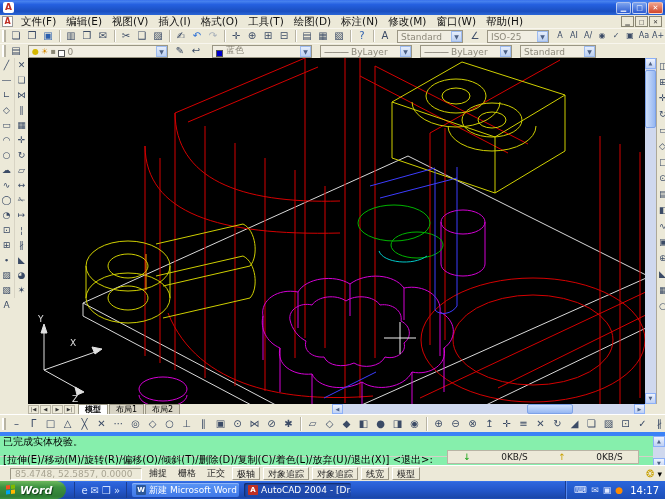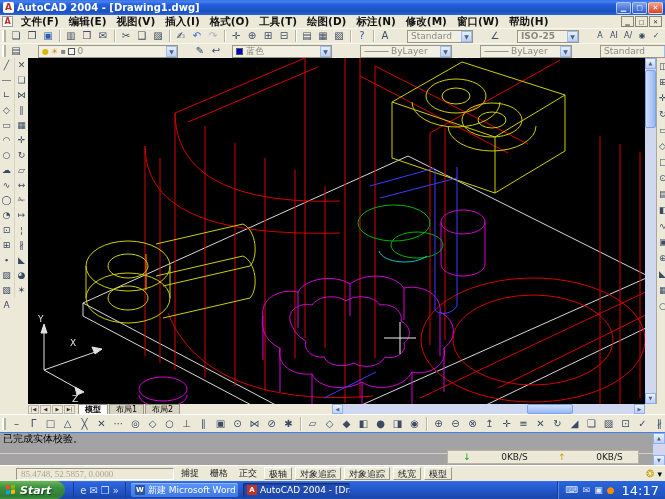--- a/index.html
+++ b/index.html
@@ -18,37 +18,37 @@
   .wbtn{width:15px;height:12px;border-radius:2px;border:1px solid rgba(255,255,255,.6);
     background:linear-gradient(#7da4ef,#2c5bd0);color:#fff;font-size:7px;line-height:10px;
     text-align:center;font-weight:normal;}
   .wbtn.close{background:linear-gradient(#f1a28a,#d0452a);}
 
   
   .menubar{position:absolute;left:0;top:15px;width:665px;height:13px;background:#ece9d8;
     display:flex;align-items:center;font-size:10.5px;}
   .mdi-icon{width:11px;height:11px;margin:0 3px 0 2px;background:#fff;border:1px solid #999;
     color:#c03024;font-size:8px;line-height:9px;text-align:center;font-weight:bold;}
-  .mitem{padding:0 5px;line-height:13px;color:#111;font-weight:bold;}
+  .mitem{padding:0 5px;line-height:13px;color:#111;}
   .mdibtns{margin-left:auto;display:flex;gap:1px;padding-right:3px;}
   .mdibtn{width:13px;height:11px;border:1px solid #8a8774;background:#ece9d8;
     font-size:6px;line-height:9px;text-align:center;color:#333;}
 
   
   .tbrow{position:absolute;left:0;width:665px;height:15px;background:#ece9d8;
     display:flex;align-items:center;border-top:1px solid #f8f6ee;}
   .tb1{top:28px;} .tb2{top:43px;}
   .grip{width:4px;height:12px;margin:0 2px 0 2px;border-left:2px solid #fff;
     border-right:2px solid #b8b4a4;}
   .ticon{width:16px;height:14px;font-size:10px;line-height:14px;text-align:center;
     color:#3b4b66;position:relative;flex:none;}
   .ticon[data-sep="1"]{margin-left:7px;}
   .ticon[data-sep="1"]::before{content:"";position:absolute;left:-4px;top:1px;bottom:1px;
     border-left:1px solid #b8b4a4;border-right:1px solid #fff;}
-  .combo{display:flex;align-items:center;height:13px;margin:0 14px;background:#f1eee2;
+  .combo{display:flex;align-items:flex-end;height:13px;margin:0 4px;background:#f1eee2;
     border:1px solid #9a9684;font-size:9px;color:#8c887a;padding-left:3px;flex:none;}
   .combo .cval{flex:1;white-space:nowrap;overflow:hidden;}
   .cbtn{width:11px;height:11px;margin-left:2px;flex:none;
     background:linear-gradient(#e6eefc,#bcd0f0);border:1px solid #9ebcf0;color:#4d6185;
     font-size:6px;line-height:9px;text-align:center;}
   .mini{flex:none;margin-right:2px;font-size:8px;line-height:11px;}
   .swatch{flex:none;width:7px;height:7px;margin-right:3px;border:1px solid #555;}
   .swatch.blue{background:#0000cc;}
   .swatch.white{background:#fff;}
   .dash{flex:none;letter-spacing:-1px;margin-right:3px;color:#6a665a;}
@@ -90,40 +90,40 @@
   .hr{right:0;top:0;width:11px;height:10px;line-height:8px;}
   .hthumb{position:absolute;left:195px;top:0;width:46px;height:10px;
     background:linear-gradient(#cfe0fb,#96b7f2);border:1px solid #7da2e8;border-radius:2px;}
 
   
   .osrow{position:absolute;left:0;top:414px;width:665px;height:18px;background:#ece9d8;
     display:flex;align-items:center;border-top:1px solid #fff;}
   .osrow .ticon{width:17px;height:16px;line-height:16px;}
 
   
-  .cmd{position:absolute;left:0;top:432px;width:665px;height:33px;background:#a3a3a3;
-    border-top:1px solid #3b82f6;font-size:10px;color:#000;}
+  .cmd{position:absolute;left:0;top:432px;width:665px;height:33px;background:#86efac;
+    border-top:4px solid #3b82f6;font-size:10px;color:#000;}
   .cmdhist{position:absolute;left:0;top:0;right:12px;height:21px;padding:1px 3px;
     border-bottom:1px solid #d4d0c8;line-height:10px;white-space:nowrap;overflow:hidden;}
   .cmdline{position:absolute;left:0;bottom:0;right:12px;height:11px;padding:0 3px;
     line-height:11px;white-space:nowrap;overflow:hidden;}
   .cscroll{position:absolute;right:0;top:0;width:12px;height:33px;background:#cfd8ee;}
   .cup{top:0;right:0;width:12px;} .cdn{bottom:0;right:0;width:12px;top:auto;}
 
   
   .netmeter{position:absolute;left:447px;top:450px;width:192px;height:14px;background:#ece9d8;
     border:1px solid #b8b4a4;display:flex;align-items:center;justify-content:space-around;
     font-size:9px;color:#222;}
   .nm-down{color:#0fa00f;} .nm-up{color:#c8a000;}
 
   
   .status{position:absolute;left:0;top:465px;width:665px;height:16px;background:#ece9d8;
     border-top:1px solid #fff;display:flex;align-items:center;font-size:9px;}
-  .coords{flex:none;width:158px;height:12px;margin-left:16px;padding:0 4px;line-height:11px;
-    border:1px solid;border-color:#9a9684 #fff #fff #9a9684;color:#a8a492;font-family:Liberation Serif, serif;}
+  .coords{flex:none;width:132px;height:12px;margin-left:10px;padding:0 4px;line-height:11px;
+    border:1px solid;border-color:#9a9684 #fff #fff #9a9684;color:#a8a492;}
   .stoggle{flex:none;height:13px;line-height:12px;padding:0 4px;margin-left:3px;color:#222;}
   .stoggle[data-state="raised"]{border:1px solid;border-color:#fff #9a9684 #9a9684 #fff;}
   .statright{margin-left:auto;display:flex;align-items:center;gap:3px;padding-right:3px;}
   .commicon{color:#c8a000;font-size:10px;}
 
   
   .taskbar{position:absolute;left:0;top:481px;width:665px;height:18px;
     background:linear-gradient(180deg,#3c78ee 0%,#2e66dc 8%,#2255c8 55%,#1a46a8 95%,#2255c8 100%);
     display:flex;align-items:center;color:#fff;}
   .startbtn{flex:none;height:18px;padding:0 14px 0 6px;border-radius:0 9px 9px 0;
@@ -141,30 +141,29 @@
     display:flex;align-items:center;gap:3px;font-size:9px;overflow:hidden;white-space:nowrap;}
   .task[data-active="true"]{background:linear-gradient(#2350b8,#1d47a8);
     box-shadow:inset 1px 1px 2px #10265e;}
   .task-ic{flex:none;width:10px;height:10px;font-size:7px;line-height:10px;text-align:center;
     border-radius:1px;font-weight:bold;}
   .task-ic.word{background:#2b579a;} .task-ic.acad{background:#c03024;}
   .tray{margin-left:auto;height:18px;display:flex;align-items:center;gap:4px;padding:0 6px 0 8px;
     background:linear-gradient(180deg,#2a66dd,#1d4fb8);border-left:1px solid #1a3c90;
     box-shadow:inset 1px 0 0 #5588ee;}
   .trayicon{font-size:9px;color:#dfe8ff;}
-  .clock{font-size:13px;margin-left:3px;}
+  .clock{font-size:10px;margin-left:3px;}
 </style>
 </head>
 <body>
 
 <div id="app">
 
   <div class="titlebar">
     <span class="app-icon">A</span>
-    <span>AutoCAD 2004 - [Drawing1.dwg]</span>
     <span class="winbtns">
       <span class="wbtn">▁</span>
       <span class="wbtn">□</span>
       <span class="wbtn close">✕</span>
     </span>
   </div>
 
   <div class="menubar">
     <span class="mdi-icon">A</span>
     <span><span class="mitem">文件(F)</span><span class="mitem">编辑(E)</span><span class="mitem">视图(V)</span><span class="mitem">插入(I)</span><span class="mitem">格式(O)</span><span class="mitem">工具(T)</span><span class="mitem">绘图(D)</span><span class="mitem">标注(N)</span><span class="mitem">修改(M)</span><span class="mitem">窗口(W)</span><span class="mitem">帮助(H)</span></span>
@@ -198,21 +197,21 @@
         <span class="ticon">▦</span>
         <span class="ticon">▧</span>
         <span class="ticon" data-sep="1" style="color: rgb(42, 95, 174);">?</span>
       </span>
     <span class="ticon" data-sep="1">A</span>
     <span class="combo" style="width:66px;">
       <span class="cval">Standard</span>
       <span class="cbtn">▼</span>
     </span>
     <span class="ticon">∠</span>
-    <span class="combo" style="width:62px;font-weight:bold;">
+    <span class="combo" style="width:62px;">
       <span class="cval">ISO-25</span>
       <span class="cbtn">▼</span>
     </span>
     <span style="display:flex;">
         <span class="ticon" style="width:14px;font-size:8px;">A</span>
         <span class="ticon" style="width:14px;font-size:8px;">AI</span>
         <span class="ticon" style="width:14px;font-size:8px;">A/</span>
         <span class="ticon" style="width:14px;font-size:8px;">◉</span>
         <span class="ticon" style="width:14px;font-size:8px;">✓</span>
         <span class="ticon" style="width:14px;font-size:8px;">▣</span>
@@ -464,20 +463,21 @@
         <span class="ticon">⊡</span>
         <span class="ticon">✓</span>
         <span class="ticon">∦</span>
       </span>
   </div>
 
   <div class="cmd">
     <div class="cmdhist">
       <div>已完成实体校验。</div>
     </div>
+    <div class="cmdline">[拉伸(E)/移动(M)/旋转(R)/偏移(O)/倾斜(T)/删除(D)/复制(C)/着色(L)/放弃(U)/退出(X)] &lt;退出&gt;:</div>
     <div class="cscroll">
       <div class="sbtn cup">▲</div>
       <div class="sbtn cdn">▼</div>
     </div>
   </div>
 
   <div class="netmeter" able="true">
     <span class="nm-down">↓</span>
     <span>0KB/S</span>
     <span class="nm-up">↑</span>
@@ -503,21 +503,21 @@
   </div>
 
   <div class="taskbar">
     <div class="startbtn">
       <span class="flag">
         <i style="background:#f25022;"></i>
           <i style="background:#7fba00;"></i>
         <i style="background:#00a4ef;"></i>
           <i style="background:#ffb900;"></i>
       </span>
-      <span>Start</span>
+      <span>Word</span>
     </div>
     <div class="ql">
         <span class="qlicon">e</span>
         <span class="qlicon">✉</span>
         <span class="qlicon">❒</span>
         <span class="qlicon">»</span>
       </div>
     <div style="display:flex;">
         <div class="task" data-active="false">
         <span class="task-ic word">W</span>

